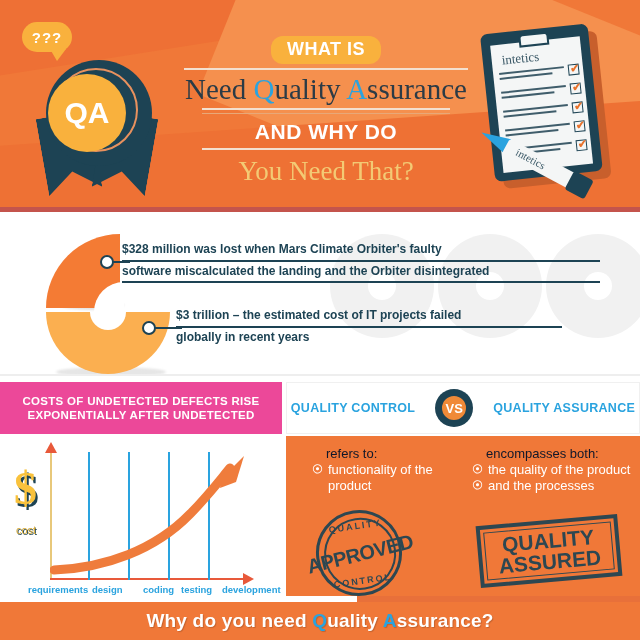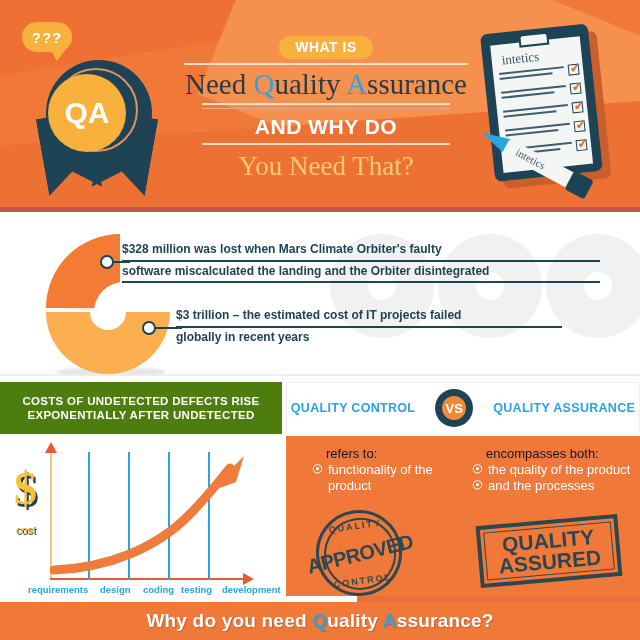--- a/index.html
+++ b/index.html
@@ -85,21 +85,21 @@
     content: ""; position: absolute; left: 28px; bottom: -9px;
     border-left: 7px solid transparent; border-right: 9px solid transparent;
     border-top: 12px solid #f9b13d;
   }
   .bubble span { color: #ffffff; font-size: 15px; font-weight: bold; letter-spacing: 1px; }
 
   
   .title-block { position: absolute; left: 176px; top: 36px; width: 300px; text-align: center; }
   .pill {
     display: inline-block; background: #f9b13d; color: #ffffff;
-    font-size: 14px; font-weight: bold; letter-spacing: 0.5px;
+    font-size: 18px; font-weight: bold; letter-spacing: 0.5px;
     padding: 3px 16px 4px; border-radius: 12px;
     font-family: "Liberation Sans", sans-serif;
   }
   .t-rule { height: 2px; background: #f3e0cf; margin: 4px 8px; }
   .t-rule.double { height: 2px; background: #f3e0cf; margin: 3px 26px; }
   .t-rule.thin { height: 1px; background: #e8a878; margin: 2px 26px; }
   .main-line {
     font-family: "Liberation Serif", serif;
     font-size: 29px; color: #2b3b46; line-height: 1.05;
     margin: 3px 0 4px;
@@ -196,21 +196,21 @@
   }
 
   .stats-rule { position: absolute; left: 0; bottom: 0; width: 640px; height: 2px; background: #eeeeee; }
 
   
   .bottom { position: absolute; left: 0; top: 376px; width: 640px; height: 226px; background: #ffffff; }
 
   
   .lp-head {
     position: absolute; left: 0; top: 6px; width: 282px; height: 52px;
-    background: #4d7c0f; display: flex; align-items: center; justify-content: center;
+    background: #ec4899; display: flex; align-items: center; justify-content: center;
   }
   .lp-head-txt {
     color: #ffffff; font-size: 11.5px; font-weight: bold; text-align: center;
     letter-spacing: 0.3px; line-height: 1.25;
   }
   .chart { position: absolute; left: 0; top: 62px; width: 282px; height: 164px; background: #ffffff; }
   .axis-y { position: absolute; left: 50px; top: 14px; width: 2px; height: 126px; background: #e8c87a; }
   .axis-y-arrow {
     position: absolute; left: 45px; top: 4px; width: 0; height: 0;
     border-left: 6px solid transparent; border-right: 6px solid transparent;
@@ -484,21 +484,21 @@
       <div class="vline" style="left:168px;"></div>
       <div class="vline" style="left:208px;"></div>
 
       <svg class="curve" viewBox="0 0 200 128" preserveAspectRatio="none">
         <path d="M4 118 C 55 116, 105 98, 140 62 C 158 44, 170 28, 180 16" stroke="#ef7c3c" stroke-width="9" fill="none" stroke-linecap="round"></path>
         <polygon points="172,26 194,4 186,30 170,36" fill="#ef7c3c"></polygon>
       </svg>
 
       <div class="xlabels">
         <span class="xlabel" style="left:28px;">requirements</span>
-        <span class="xlabel" style="left:100px;">design</span>
+        <span class="xlabel" style="left:92px;">design</span>
         <span class="xlabel" style="left:143px;">coding</span>
         <span class="xlabel" style="left:181px;">testing</span>
         <span class="xlabel" style="left:222px;">development</span>
       </div>
     </div>
 
     <div class="rp">
       <div class="rp-head">
         <span class="rp-head-l">QUALITY CONTROL</span>
         <span class="vs-badge">

